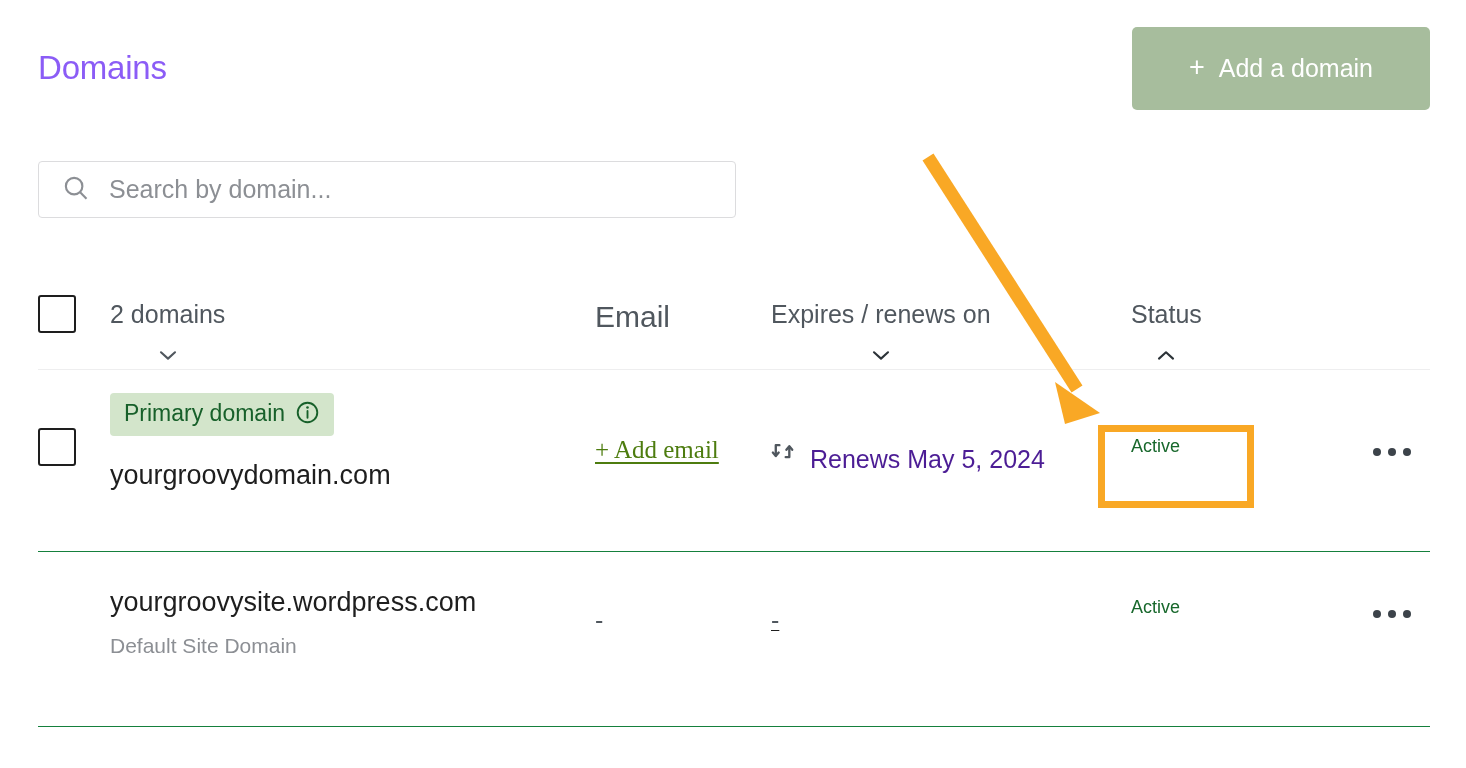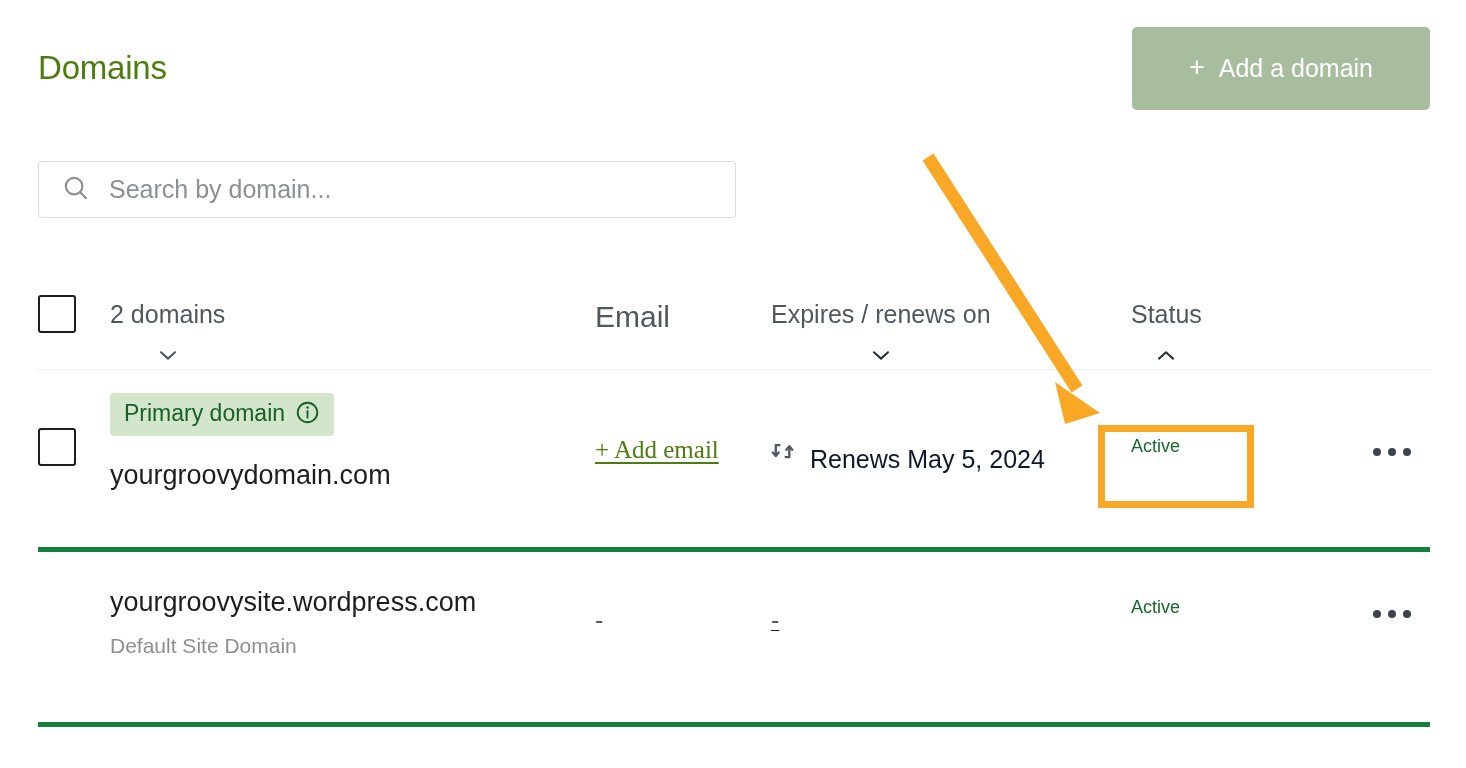--- a/index.html
+++ b/index.html
@@ -21,21 +21,21 @@
     left: 0; top: 0;
     width: 1466px; height: 768px;
   }
 
   
   #page-title {
     position: absolute;
     left: 38px; top: 47px;
     font-size: 33px;
     font-weight: 400;
-    color: #4d7c0f;
+    color: #8b5cf6;
     letter-spacing: -0.2px;
     line-height: 42px;
   }
 
   #add-domain-button {
     position: absolute;
     left: 1132px; top: 27px;
     width: 298px; height: 83px;
     background: #a7bd9d;
     border: none;
@@ -90,21 +90,21 @@
     width: 1392px;
   }
 
   .thead {
     height: 84px;
     border-bottom: 1px solid #eeeeef;
     position: relative;
   }
   .trow {
     position: relative;
-    border-bottom: 5px solid #15803d;
+    border-bottom: 1px solid #15803d;
   }
   .trow.row-1 { height: 182px; }
   .trow.row-2 { height: 175px; }
 
   
   .c-check  { position: absolute; left: 0px; }
   .c-name   { position: absolute; left: 72px; }
   .c-email  { position: absolute; left: 557px; }
   .c-expiry { position: absolute; left: 733px; text-decoration: underline; }
   .c-status { position: absolute; left: 1093px; }
@@ -175,21 +175,21 @@
   }
 
   .expiry-cell {
     display: inline-flex;
     align-items: center;
     gap: 11px;
     white-space: nowrap;
   }
   .expiry-text {
     font-size: 25px;
-    color: #0f172a;
+    color: #4c1d95;
     white-space: nowrap;
     margin-top: 9px;
   }
 
   .status-text {
     font-size: 18px;
     color: #18682c;
     white-space: nowrap;
   }
 

